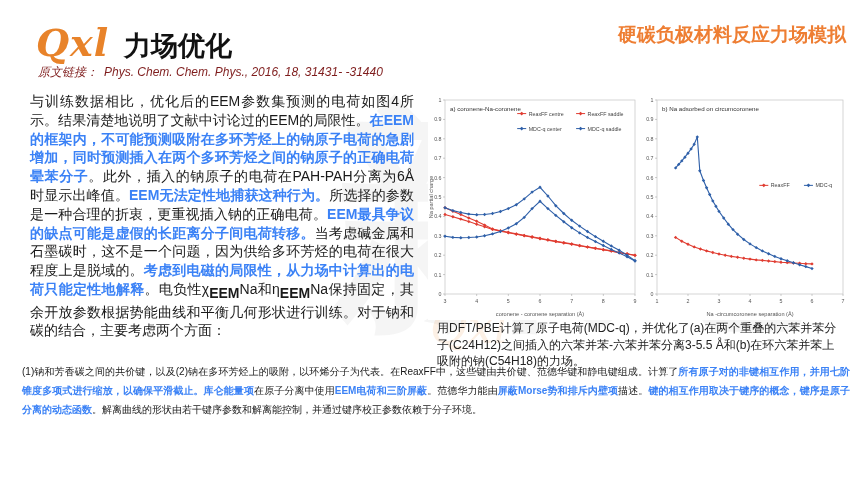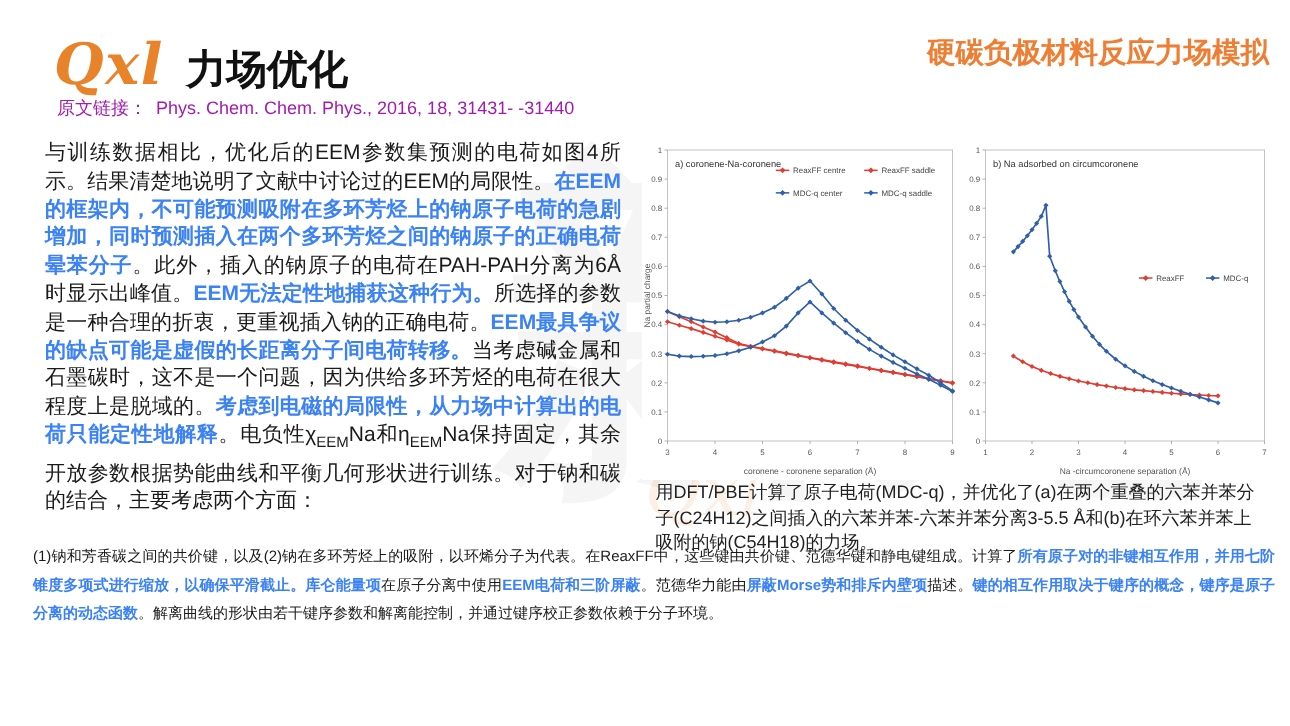--- a/index.html
+++ b/index.html
@@ -2,30 +2,30 @@
 <html><head>
 <meta charset="utf-8">
 <style>
   html,body{margin:0;padding:0;background:#ffffff;}
   .page{position:relative;width:860px;height:484px;background:#ffffff;overflow:hidden;
         font-family:"Liberation Sans","DejaVu Sans",sans-serif;color:#1a1a1a;}
   .logo{position:absolute;left:36px;top:20px;font-family:"DejaVu Serif","Liberation Serif",serif;
         font-style:italic;font-weight:bold;font-size:38px;color:#e8832a;letter-spacing:1px;}
   .title{position:absolute;left:124px;top:28px;font-size:27px;font-weight:bold;color:#111;}
   .slogan{position:absolute;right:14px;top:22px;font-size:19px;font-weight:bold;color:#ee7e33;}
-  .linkrow{position:absolute;left:38px;top:64px;font-size:12px;color:#a21caf;}
+  .linkrow{position:absolute;left:38px;top:64px;font-size:12px;color:#7f1d1d;font-style:italic;}
   .linkrow .lbl{margin-right:6px;}
   .main-para{position:absolute;left:30px;top:92px;width:384px;font-size:14px;line-height:18.8px;
              text-align:justify;color:#1a1a1a;}
   .bottom-para{position:absolute;left:22px;top:362px;width:828px;font-size:10px;line-height:19px;
                text-align:justify;color:#1a1a1a;z-index:3;}
   .caption{position:absolute;left:437px;top:320px;width:402px;font-size:12px;line-height:16.5px;
            color:#222;z-index:2;}
   .red{color:#3b82f6;font-weight:bold;}
-  sub{font-size:10px;}
+  sub{font-size:14px;font-weight:bold;}
   .signature{position:absolute;right:12px;top:444px;font-size:16px;color:#ee7e33;z-index:4;}
   .chart{position:absolute;background:#fff;}
   #chart-a{left:428px;top:92px;}
   #chart-b{left:640px;top:92px;}
   .wm-big{position:absolute;left:330px;top:60px;font-size:240px;font-weight:bold;
           color:rgba(60,60,60,0.05);z-index:0;pointer-events:none;white-space:nowrap;}
   .wm-line{position:absolute;left:55px;top:326px;font-size:20px;letter-spacing:14px;
            color:rgba(80,80,80,0.10);z-index:0;pointer-events:none;white-space:nowrap;}
   .wm-script{position:absolute;left:430px;top:300px;font-family:"DejaVu Serif","Liberation Serif",serif;
            font-style:italic;font-size:46px;color:rgba(232,131,42,0.12);z-index:0;pointer-events:none;}

